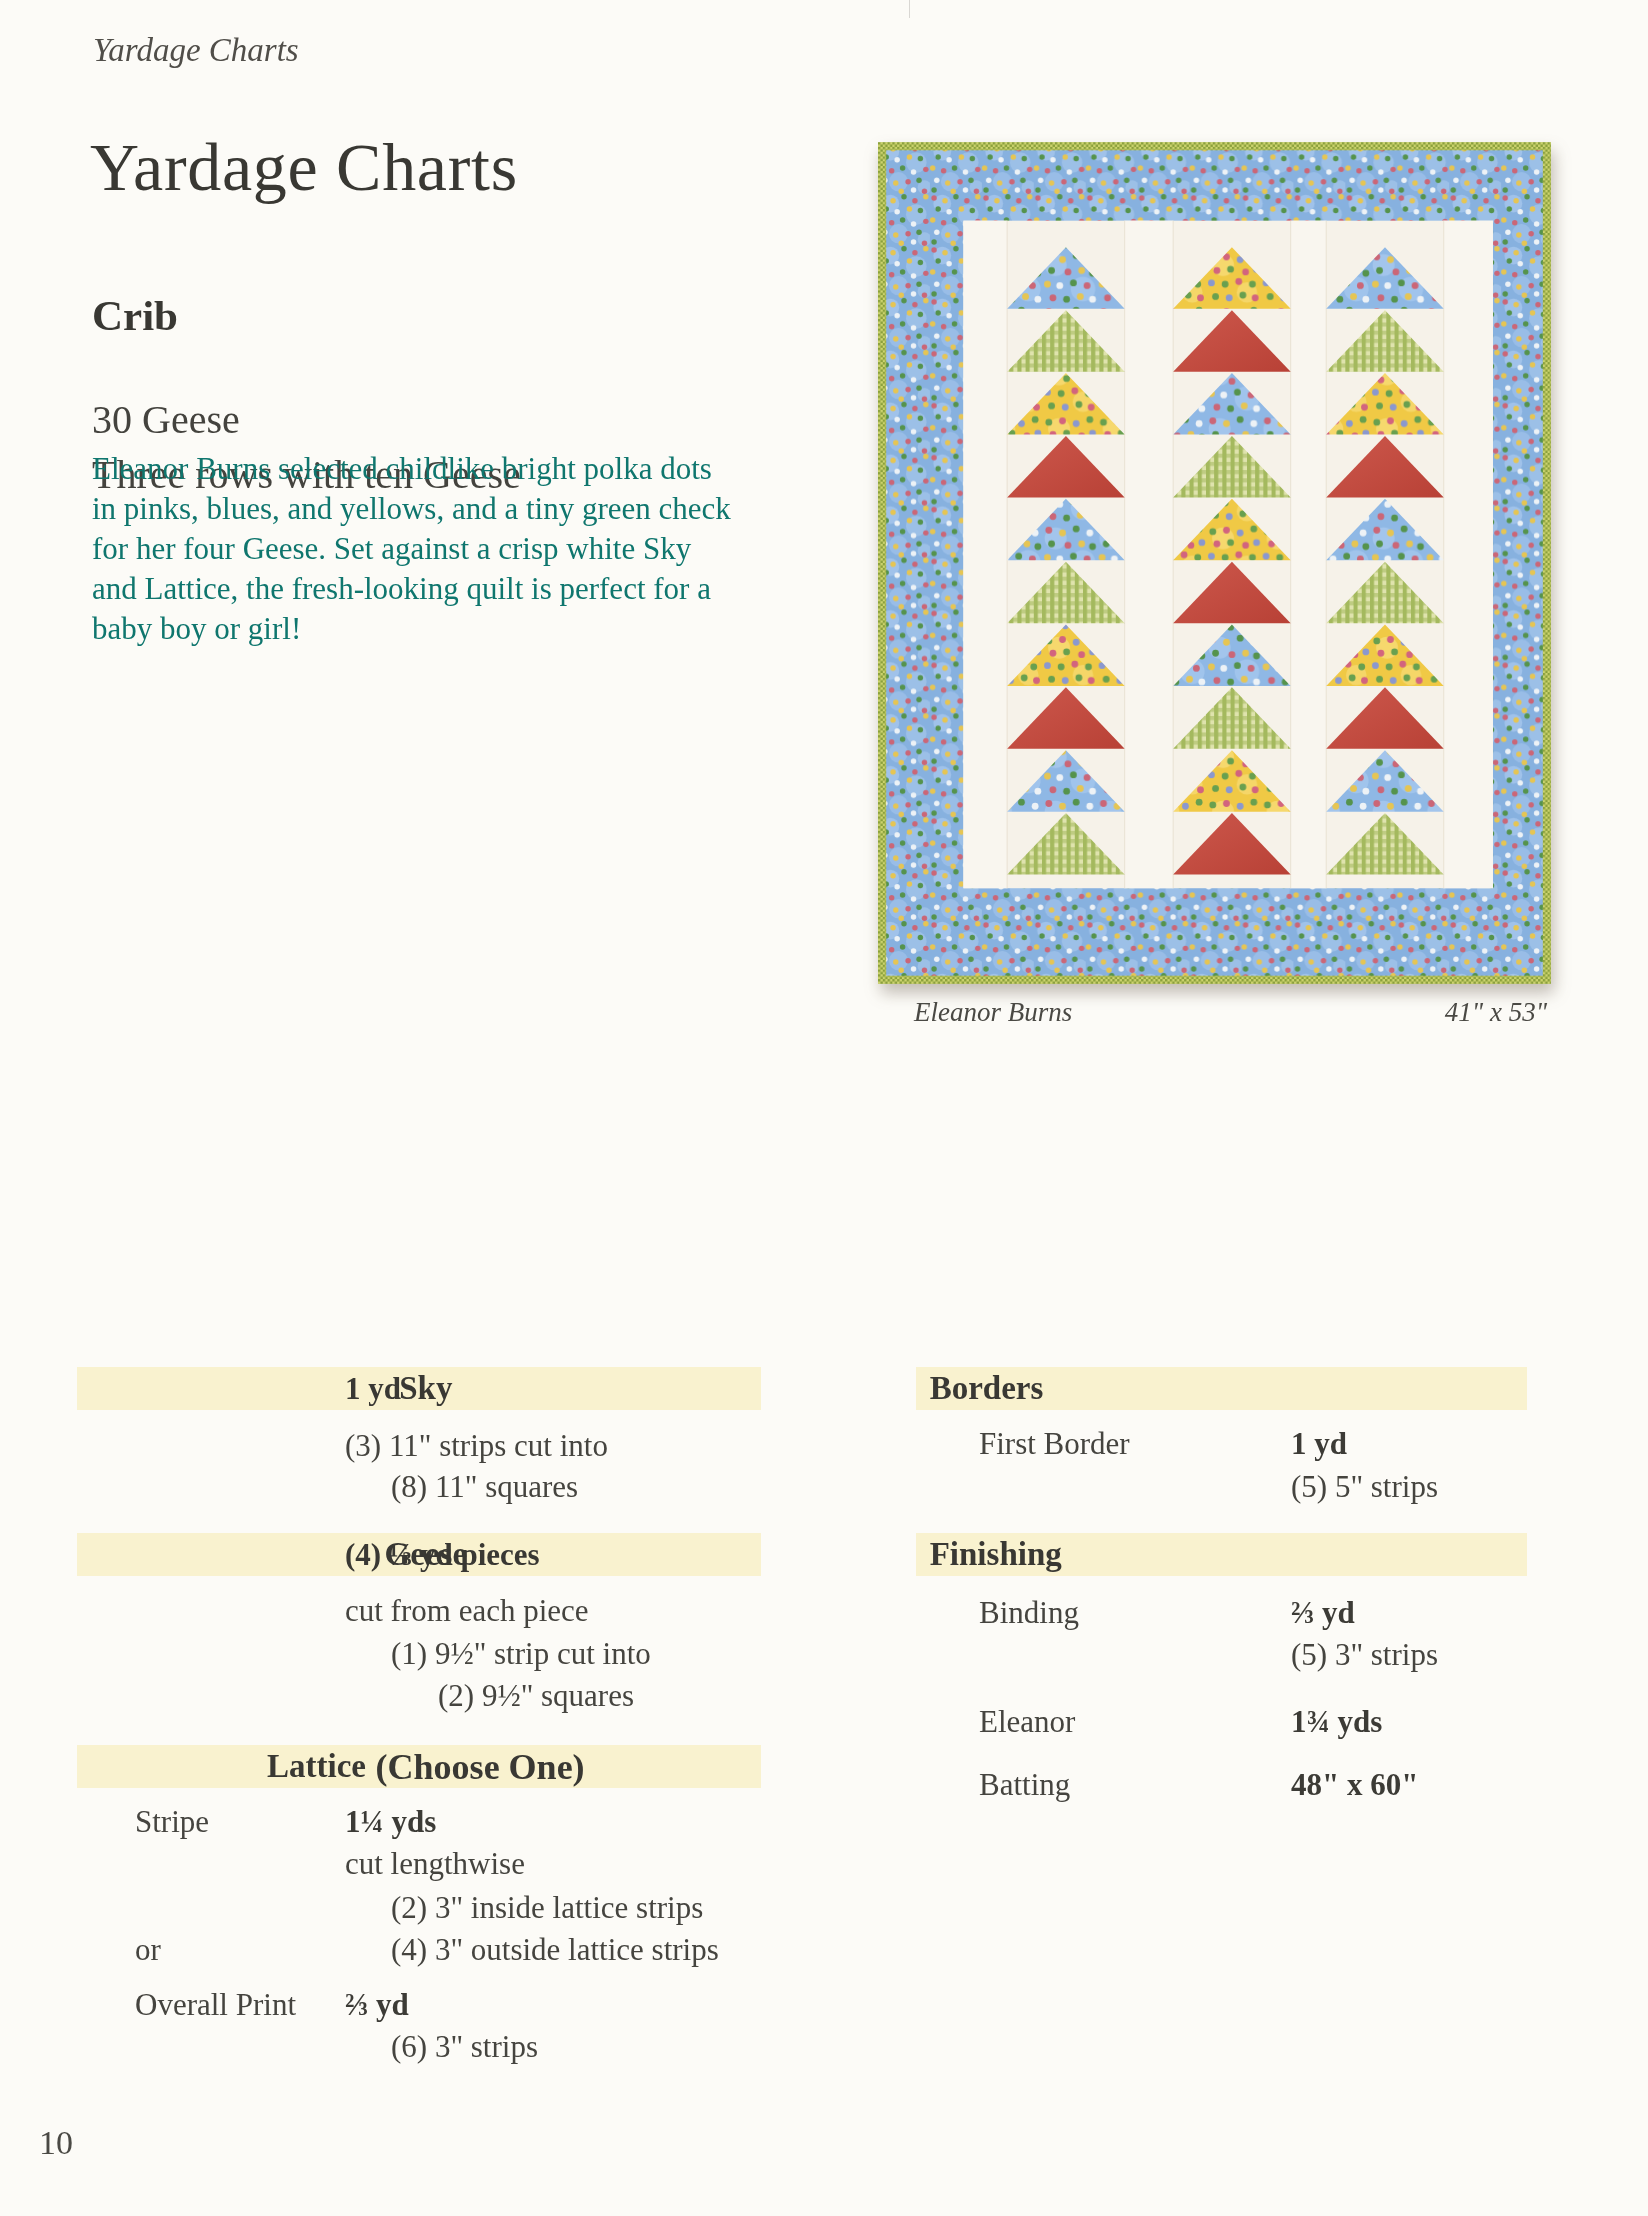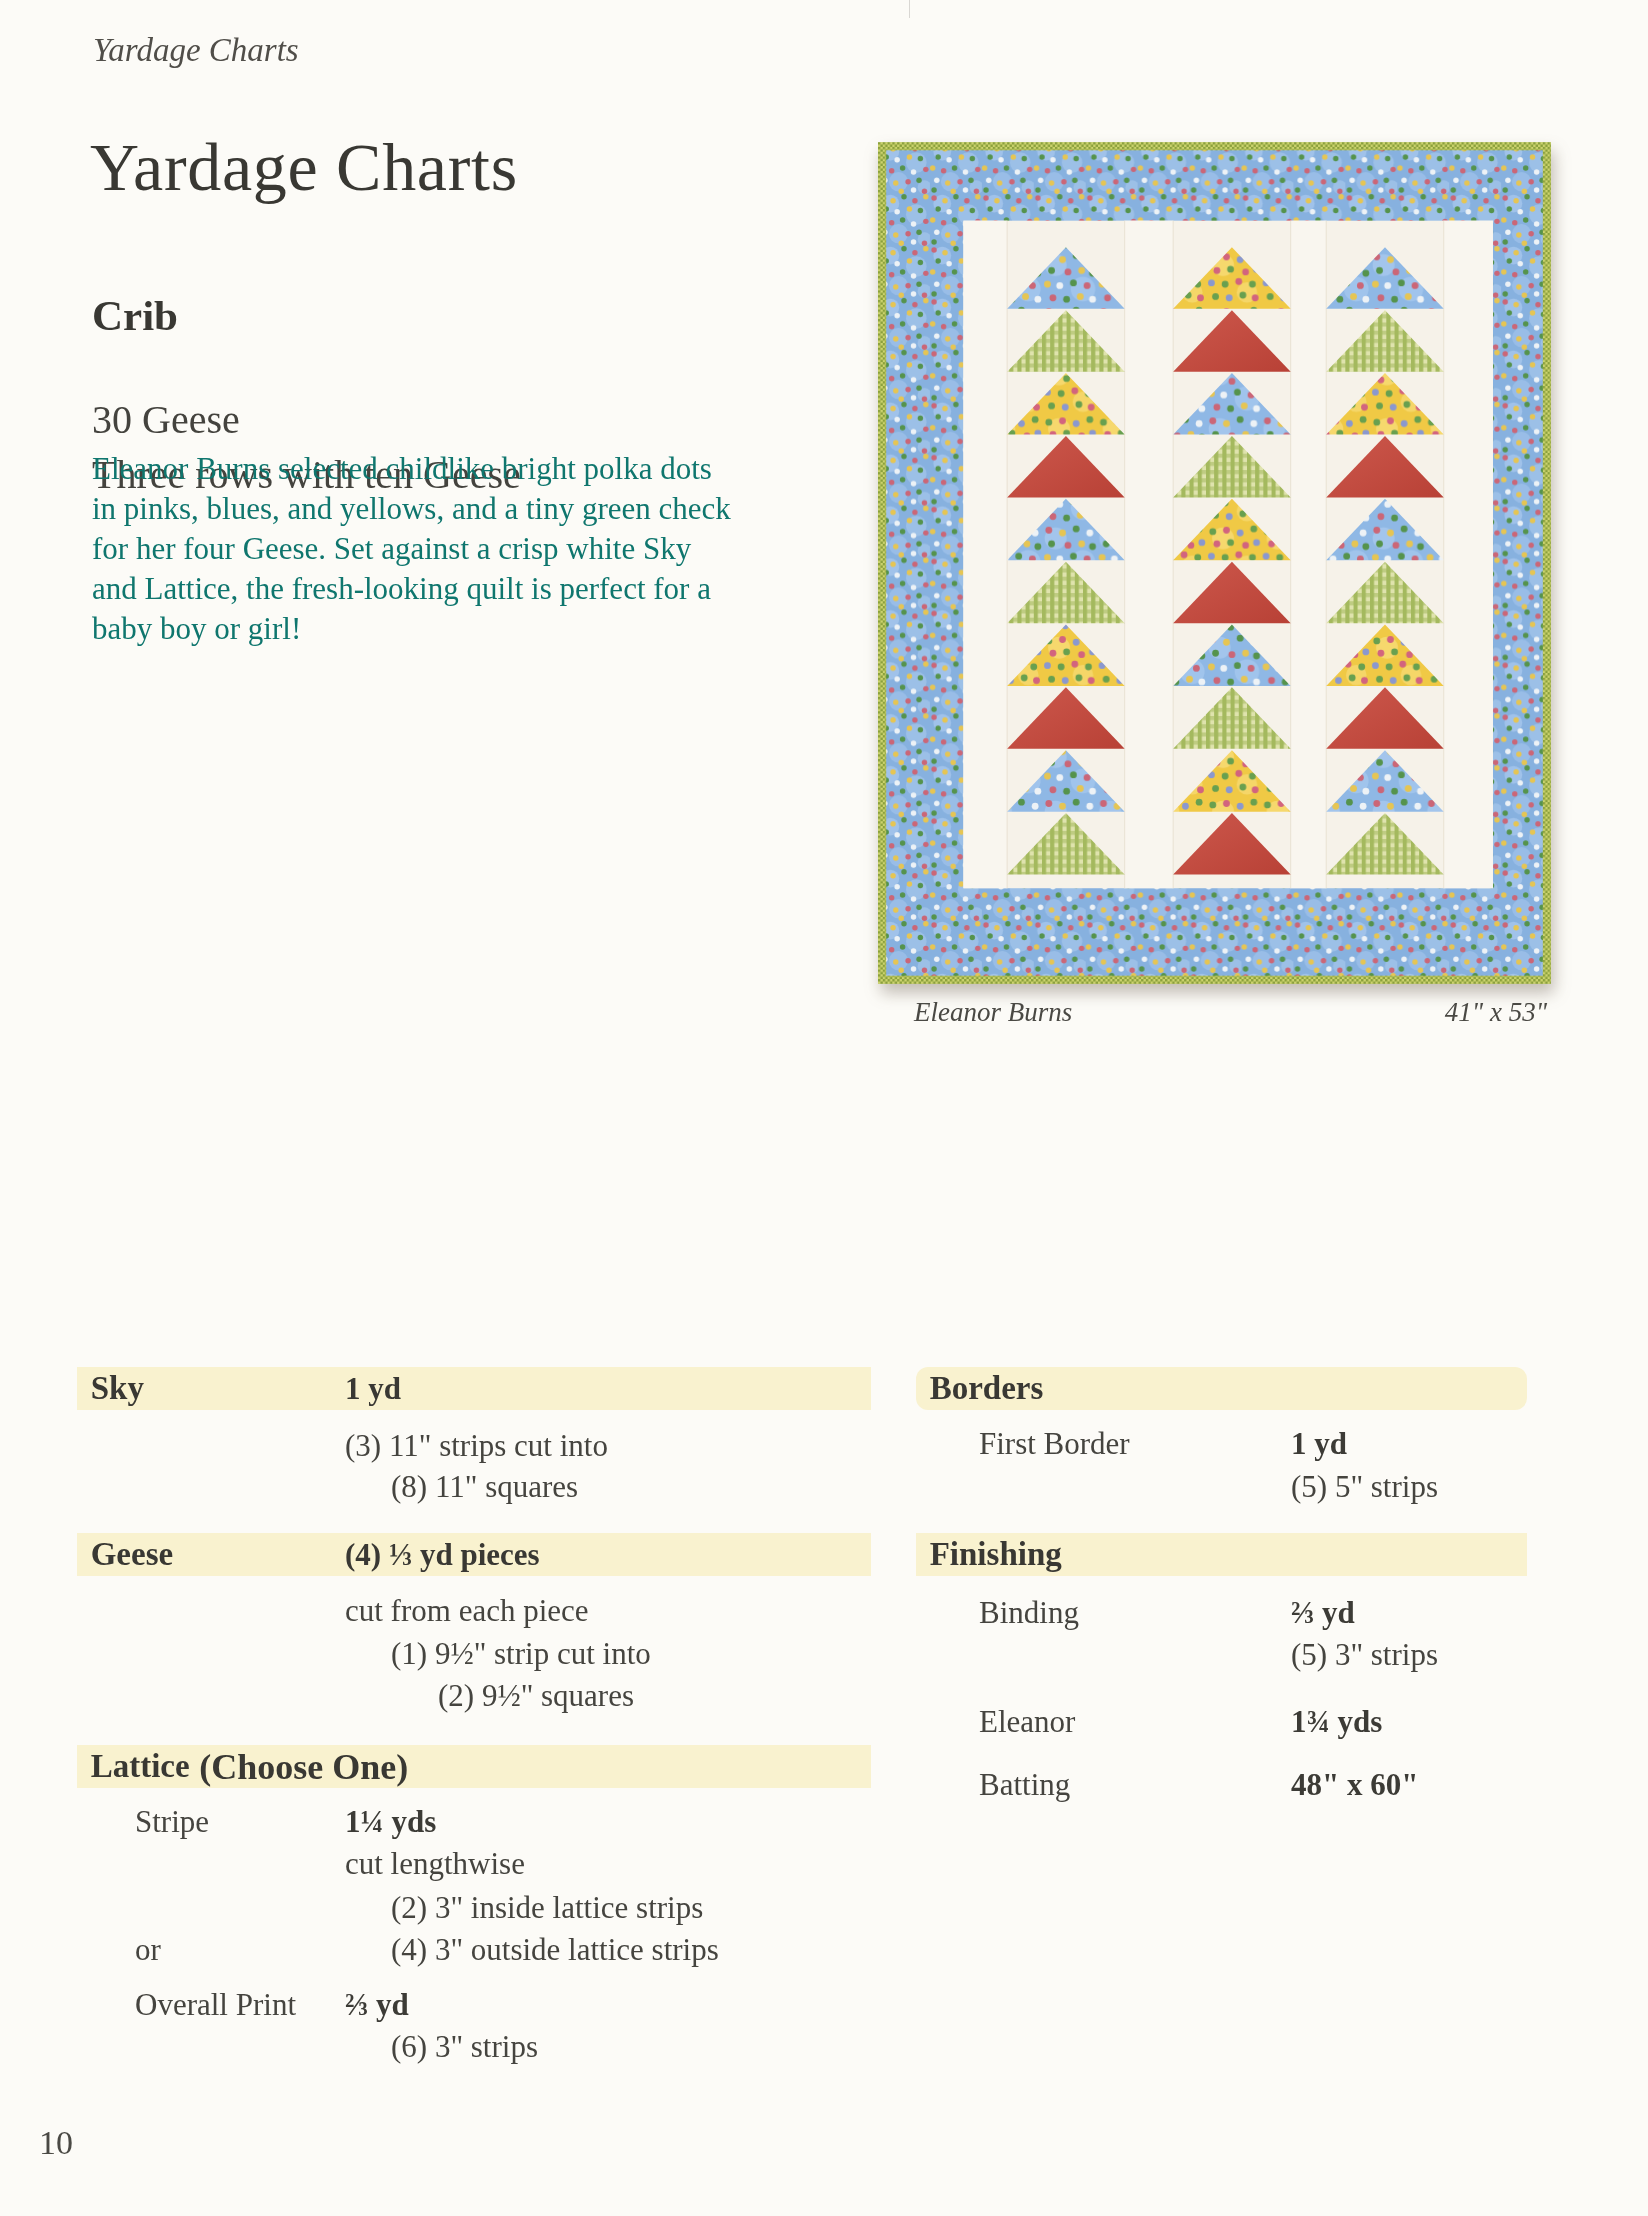--- a/index.html
+++ b/index.html
@@ -20,21 +20,21 @@
   
   .quilt-wrap{left:878px;top:142px;width:673px;height:842px;}
   .quilt-wrap svg{display:block;filter:drop-shadow(3.4px 9.6px 8.2px rgba(85,72,55,0.35));}
   .caption-left{left:914px;top:999px;font-size:27px;line-height:27px;font-style:italic;color:#4a4944;}
   .caption-right{left:1272px;top:999px;width:275px;text-align:right;font-size:27px;line-height:27px;font-style:italic;color:#4a4944;}
   
   .band{position:absolute;height:43px;background:#f9f2cf;display:flex;align-items:center;}
   .band .h-label{font-size:33px;font-weight:bold;color:#393833;}
   .band .h-note{font-size:36px;font-weight:bold;color:#393833;}
   .band .h-value{font-size:31px;font-weight:bold;color:#393833;position:absolute;}
-  .band-left{left:77px;width:794px;}
+  .band-left{left:77px;width:684px;justify-content:center;}
   .band-right{left:916px;width:611px;}
   .band-left .h-label{margin-left:13.7px;}
   .band-right .h-label{margin-left:13.7px;}
   .band-left .h-value{left:268px;}
   .trow{position:absolute;font-size:31px;line-height:38px;color:#45443f;white-space:pre;}
   .tval{font-weight:bold;color:#3c3b36;}
   .page-number{left:39px;top:2126px;font-size:34px;line-height:34px;color:#4a4944;}
   .gutter-mark{left:909px;top:0;width:1.4px;height:18px;background:#d9d7d3;}
 </style>
 </head>
@@ -232,21 +232,21 @@
 <div class="trow abs" style="left:135px;top:1803px;">Stripe</div>
 <div class="trow tval abs" style="left:345px;top:1803px;">1¼ yds</div>
 <div class="trow abs" style="left:345px;top:1845px;">cut lengthwise</div>
 <div class="trow abs" style="left:391px;top:1889px;">(2) 3" inside lattice strips</div>
 <div class="trow abs" style="left:135px;top:1931px;">or</div>
 <div class="trow abs" style="left:391px;top:1931px;">(4) 3" outside lattice strips</div>
 <div class="trow abs" style="left:135px;top:1986px;">Overall Print</div>
 <div class="trow tval abs" style="left:345px;top:1986px;">⅔ yd</div>
 <div class="trow abs" style="left:391px;top:2028px;">(6) 3" strips</div>
 
-<div class="band band-right" style="top:1367px;border-radius:12px;">
+<div class="band band-right" style="top:1367px;">
   <span class="h-label">Borders</span>
 </div>
 <div class="trow abs" style="left:979px;top:1425px;">First Border</div>
 <div class="trow tval abs" style="left:1291px;top:1425px;">1 yd</div>
 <div class="trow abs" style="left:1291px;top:1468px;">(5) 5" strips</div>
 
 <div class="band band-right" style="top:1533px;">
   <span class="h-label">Finishing</span>
 </div>
 <div class="trow abs" style="left:979px;top:1594px;">Binding</div>

